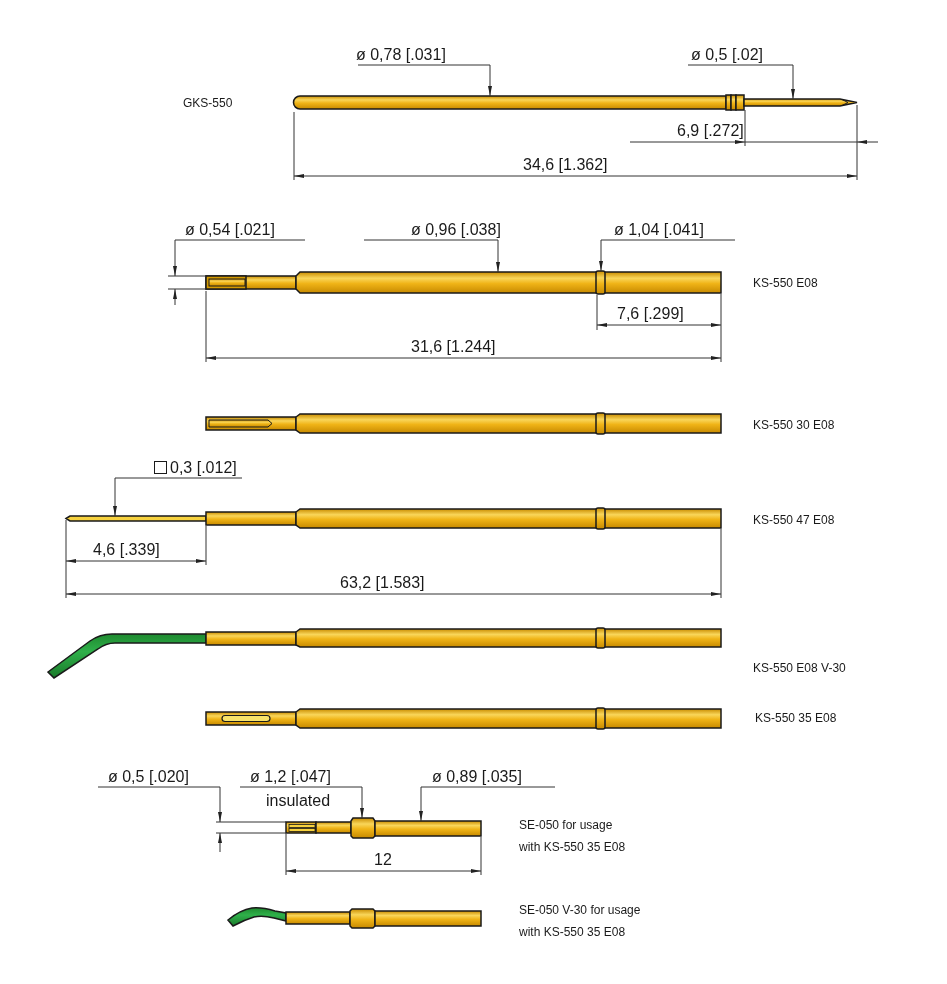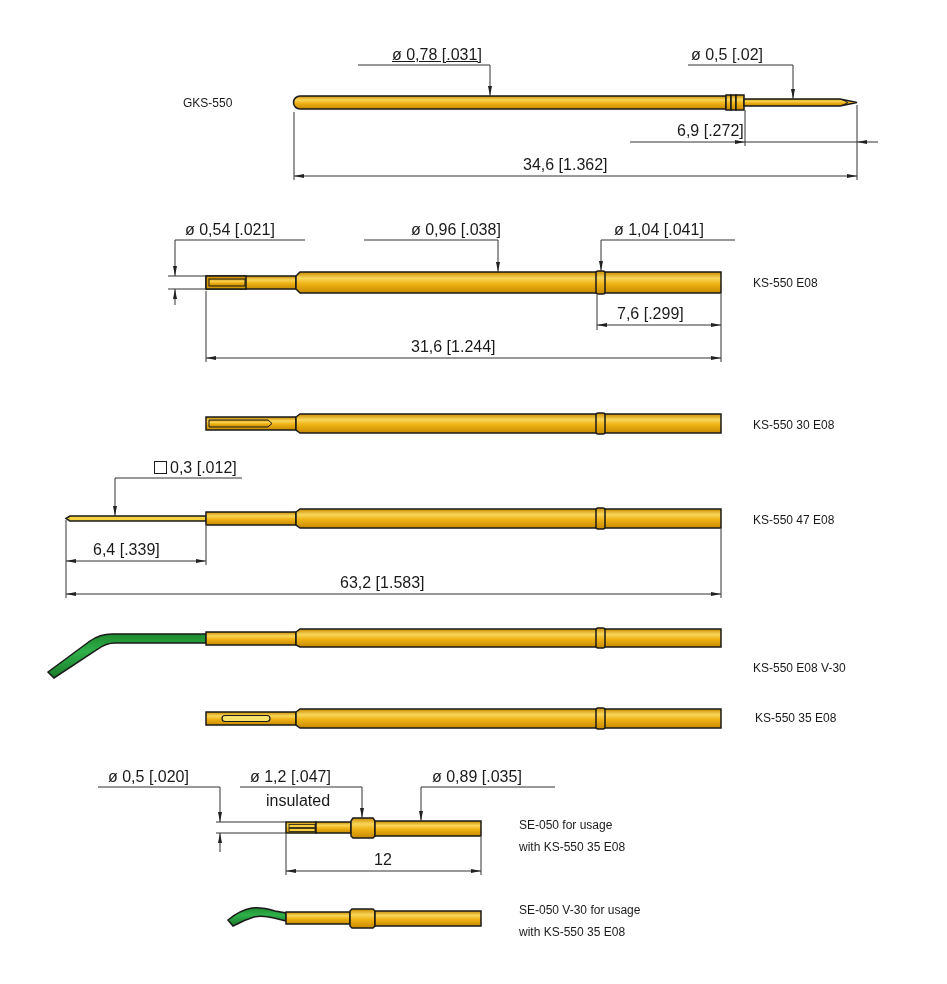--- a/index.html
+++ b/index.html
@@ -130,37 +130,37 @@
 
   <g stroke="#1a1a1a" stroke-width="1.5">
     <path d="M228,920 Q240,910 252,908 Q262,907 275,911 L286,913 L286,921 L274,918 Q262,915 254,917 Q244,920 233,926 z" fill="url(#green)"></path>
     <rect x="286" y="912" width="64" height="12" fill="url(#gold)"></rect>
     <path d="M350,911 L352,909 L373,909 L375,911 L375,926 L373,928 L352,928 L350,926 z" fill="url(#gold)"></path>
     <rect x="375" y="911" width="106" height="15" fill="url(#gold)"></rect>
   </g>
 </svg>
 
 <div class="lbl" style="left:183px;top:94px;">GKS-550</div>
-<div class="dim" style="left:392px;top:46px;text-decoration:underline;">ø 0,78 [.031]</div>
+<div class="dim" style="left:356px;top:46px;">ø 0,78 [.031]</div>
 <div class="dim" style="left:691px;top:46px;">ø 0,5 [.02]</div>
 <div class="dim" style="left:641px;top:122px;margin-left:36px;">6,9 [.272]</div>
 <div class="dim" style="left:523px;top:156px;">34,6 [1.362]</div>
 
 <div class="lbl" style="left:753px;top:274px;">KS-550 E08</div>
 <div class="dim" style="left:185px;top:221px;">ø 0,54 [.021]</div>
 <div class="dim" style="left:375px;top:221px;margin-left:36px;">ø 0,96 [.038]</div>
 <div class="dim" style="left:614px;top:221px;">ø 1,04 [.041]</div>
 <div class="dim" style="left:617px;top:305px;">7,6 [.299]</div>
 <div class="dim" style="left:411px;top:338px;">31,6 [1.244]</div>
 
 <div class="lbl" style="left:753px;top:416px;">KS-550 30 E08</div>
 
 <div class="lbl" style="left:753px;top:511px;">KS-550 47 E08</div>
 <div class="dim" style="left:128px;top:459px;padding-left:26px;"><span style="display:inline-block;width:11px;height:11px;border:1px solid #1a1a1a;margin-right:3px;vertical-align:-1px;"></span><span>0,3 [.012]</span></div>
-<div class="dim" style="left:93px;top:541px;">6,4 [.339]</div>
+<div class="dim" style="left:93px;top:541px;">4,6 [.339]</div>
 <div class="dim" style="left:340px;top:574px;">63,2 [1.583]</div>
 
 <div class="lbl" style="left:753px;top:630px;margin-top:29px;">KS-550 E08 V-30</div>
 
 <div class="lbl" style="left:755px;top:709px;">KS-550 35 E08</div>
 
 <div class="lbl" style="left:519px;top:816px;">SE-050 for usage</div>
 <div class="lbl" style="left:519px;top:838px;">with KS-550 35 E08</div>
 <div class="dim" style="left:108px;top:768px;">ø 0,5 [.020]</div>
 <div class="dim" style="left:250px;top:768px;">ø 1,2 [.047]</div>

